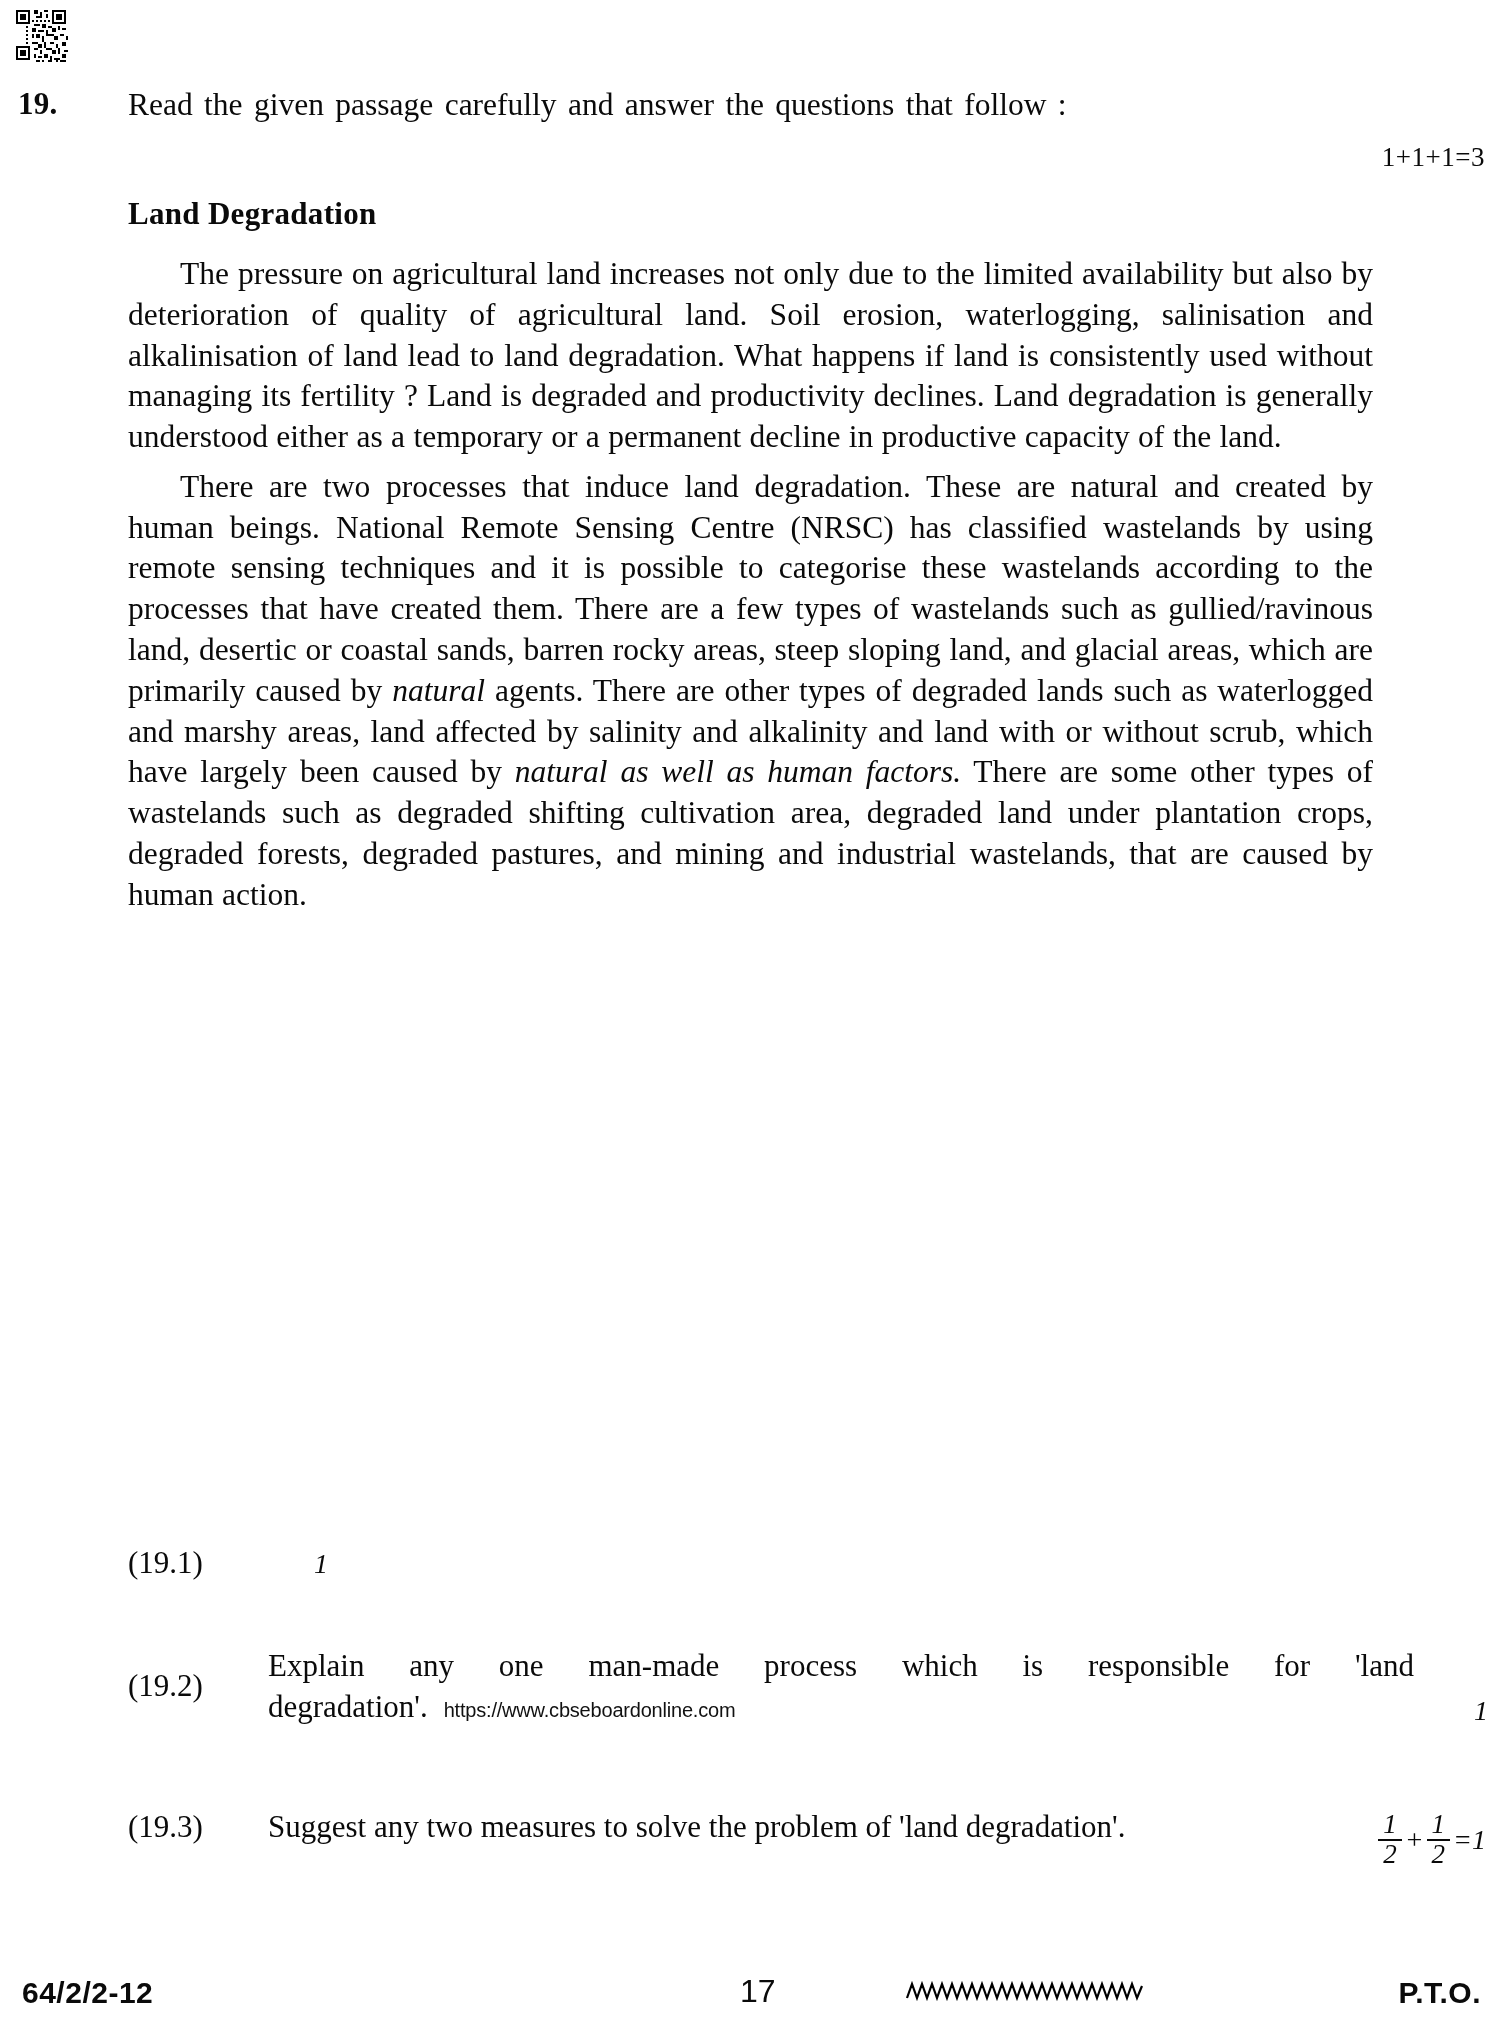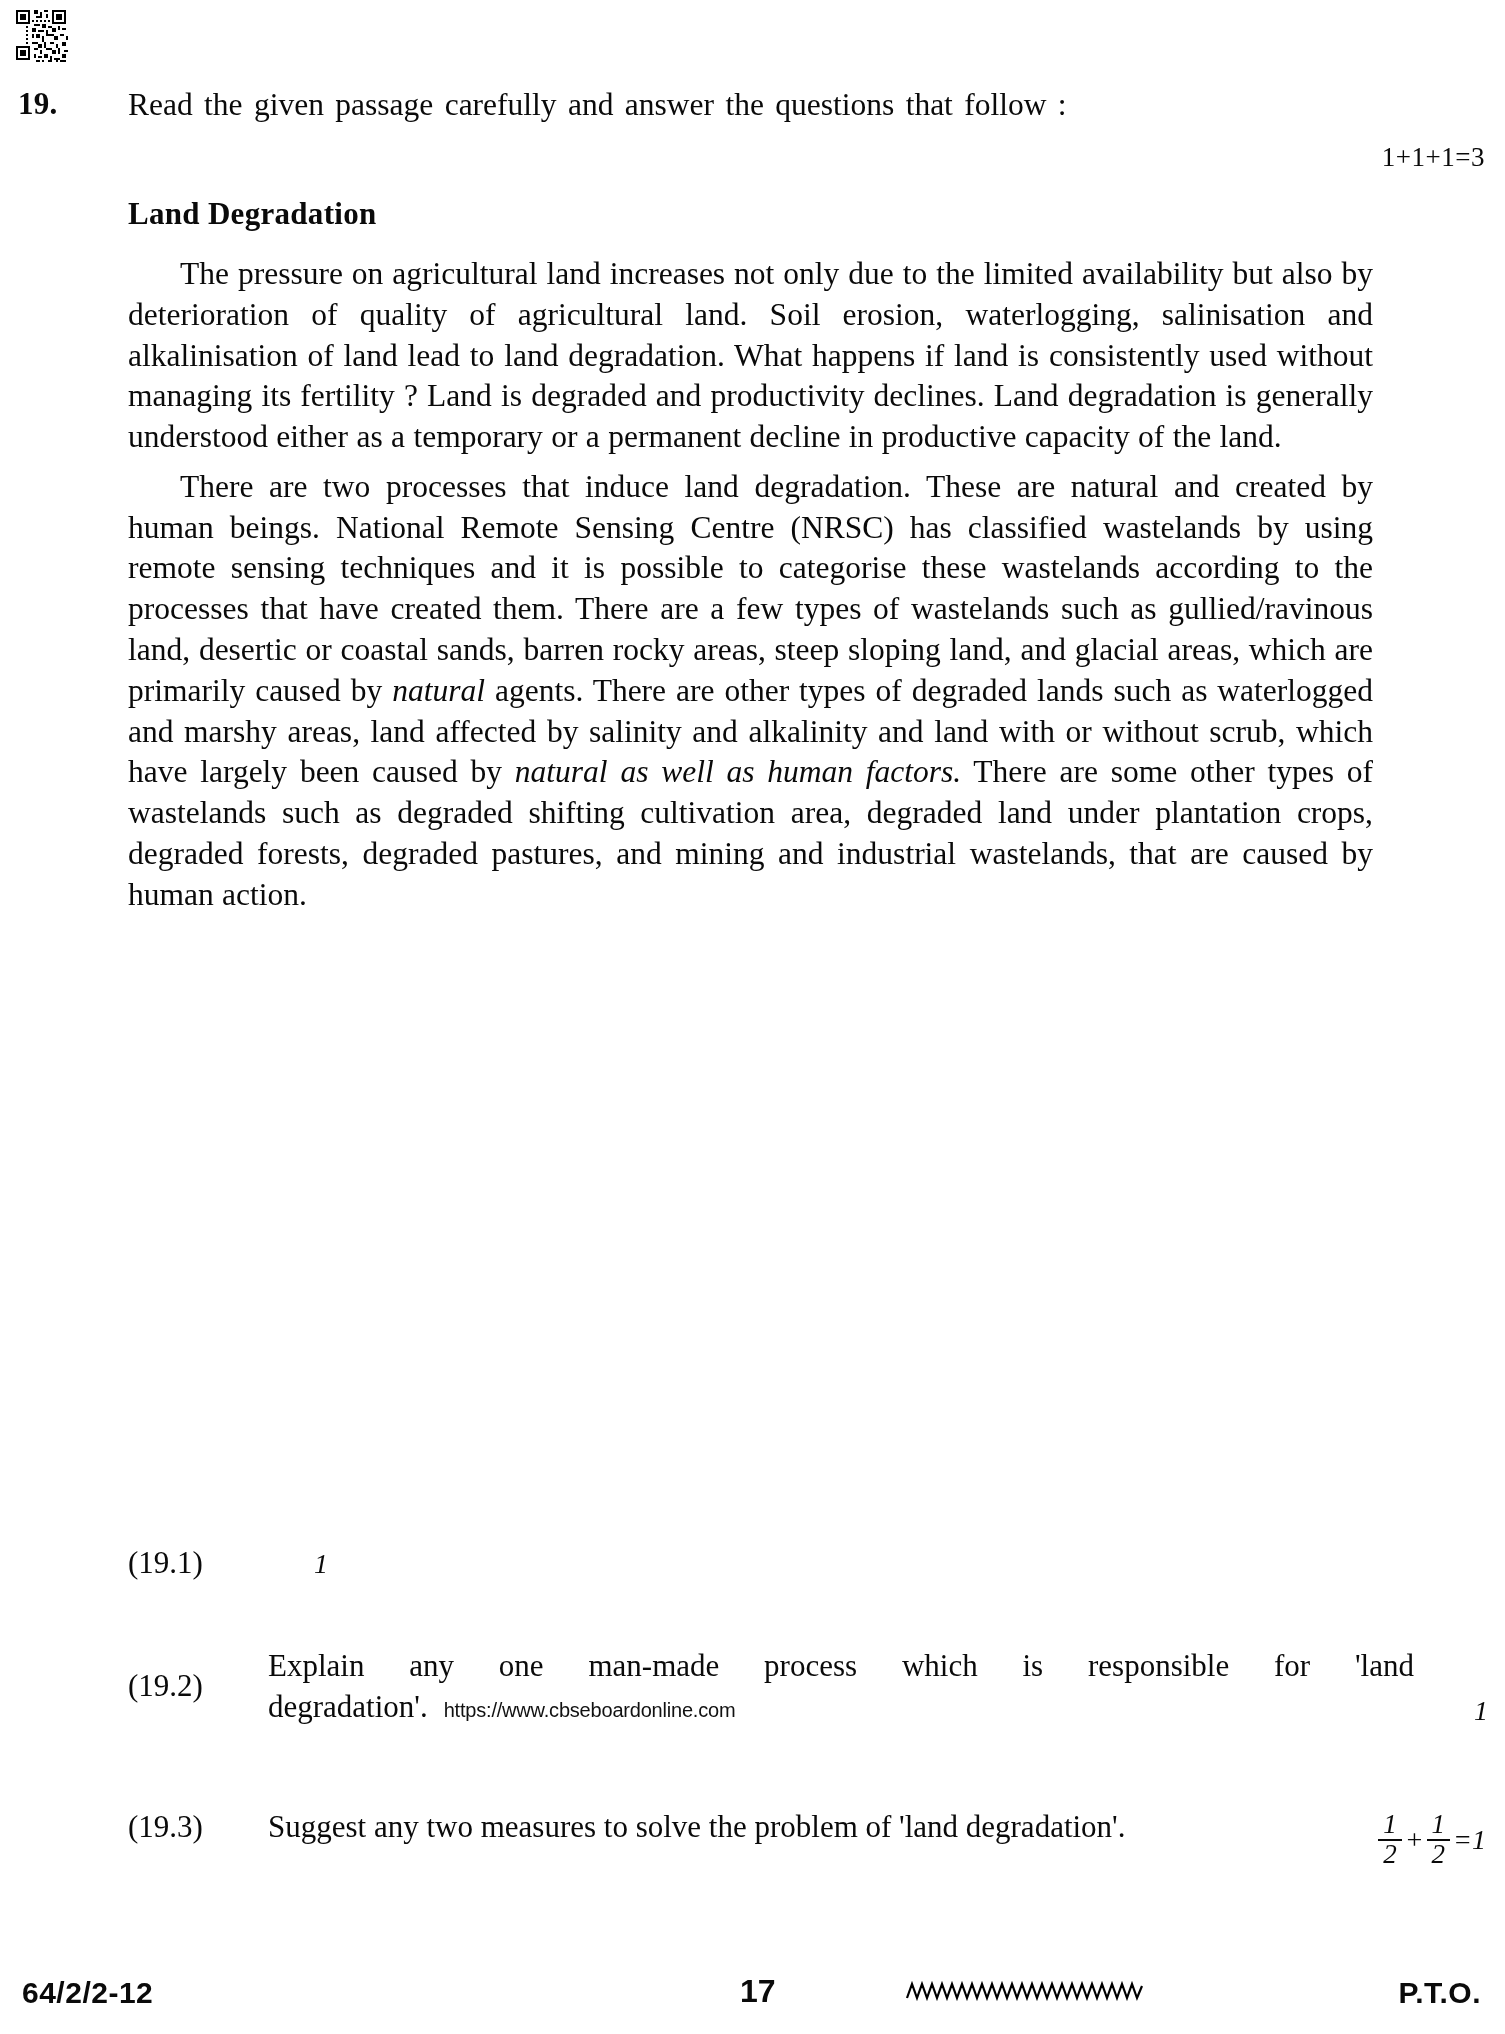--- a/index.html
+++ b/index.html
@@ -171,21 +171,21 @@
     font-weight: bold;
     letter-spacing: 0.5px;
     margin-top: 22px;
   }
   .footer-page {
     position: absolute;
     left: 740px;
     bottom: 0;
     font-family: "Liberation Sans", "DejaVu Sans", sans-serif;
     font-size: 32px;
-    font-weight: bold;
+    font-weight: normal;
   }
   .footer-squiggle {
     position: absolute;
     left: 905px;
     bottom: 6px;
     width: 240px;
     height: 26px;
   }
   .footer-squiggle svg { display: block; }
   .footer-pto {

